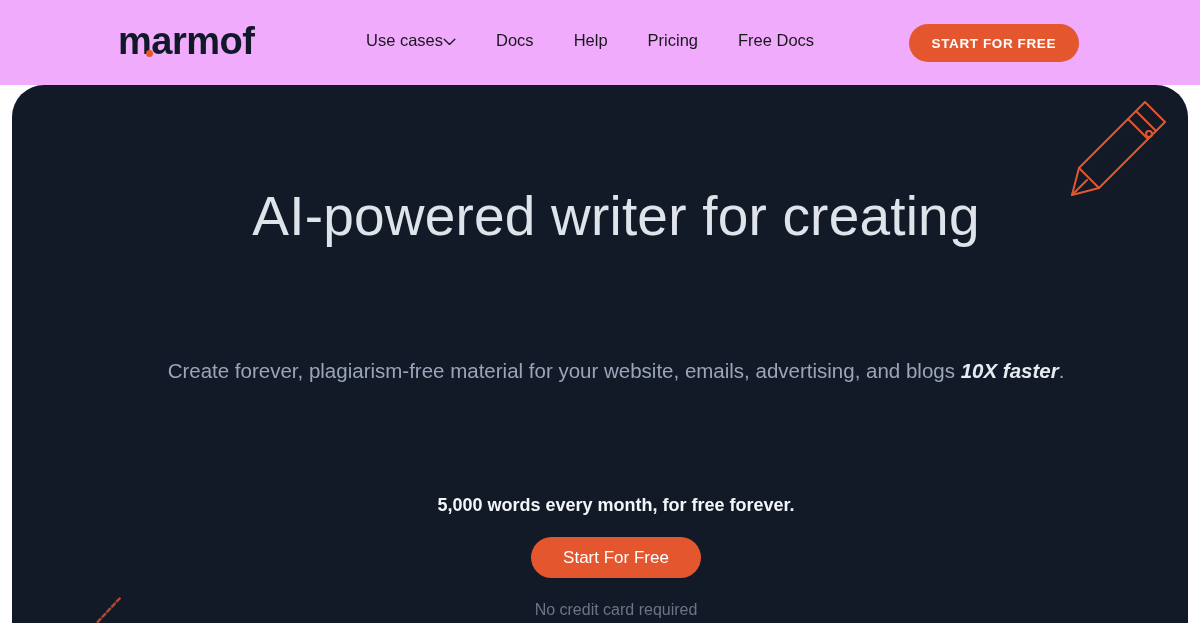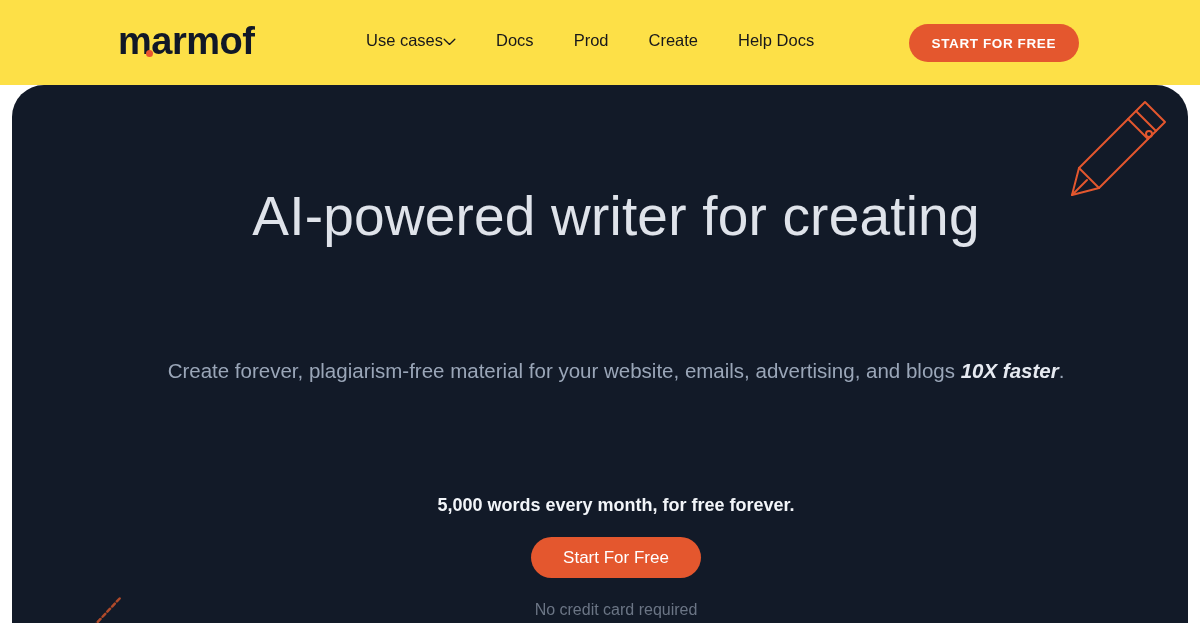--- a/index.html
+++ b/index.html
@@ -18,21 +18,21 @@
     height: 623px;
     background: #ffffff;
   }
 
   
   .header {
     position: absolute;
     top: 0; left: 0;
     width: 1200px;
     height: 85px;
-    background: #fde047;
+    background: #f0abfc;
     display: flex;
     align-items: center;
   }
 
   .logo {
     position: absolute;
     left: 118px;
     top: 22px;
     font-size: 38px;
     font-weight: 700;
@@ -282,29 +282,29 @@
             <path d="M1 1.4 L7 7.2 L13 1.4" fill="none" stroke="#18181b" stroke-width="1.5" stroke-linecap="round" stroke-linejoin="round"></path>
           </svg>
         </span>
       </div>
 
       <div class="nav-item">
         <span>Docs</span>
       </div>
 
       <div class="nav-item">
-        <span>Prod</span>
-      </div>
-
-      <div class="nav-item">
-        <span>Create</span>
-      </div>
-
-      <div class="nav-item">
-        <span>Help Docs</span>
+        <span>Help</span>
+      </div>
+
+      <div class="nav-item">
+        <span>Pricing</span>
+      </div>
+
+      <div class="nav-item">
+        <span>Free Docs</span>
       </div>
 
     </nav>
 
     <button class="btn-nav-cta">START FOR FREE</button>
 
   </div>
 
   <div class="hero">
 

